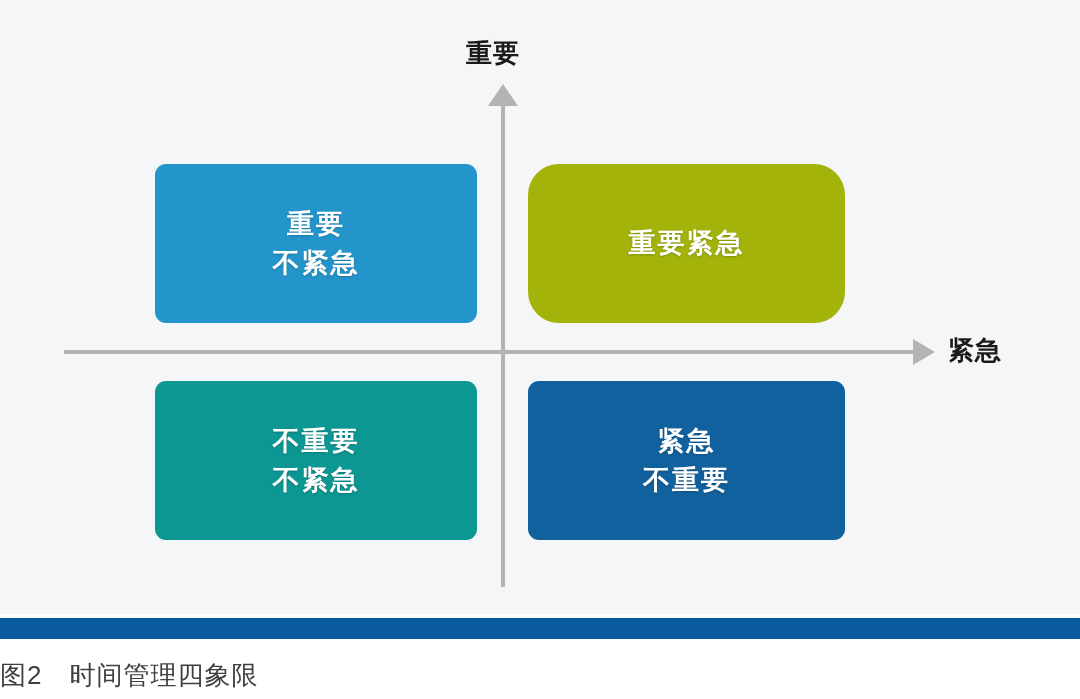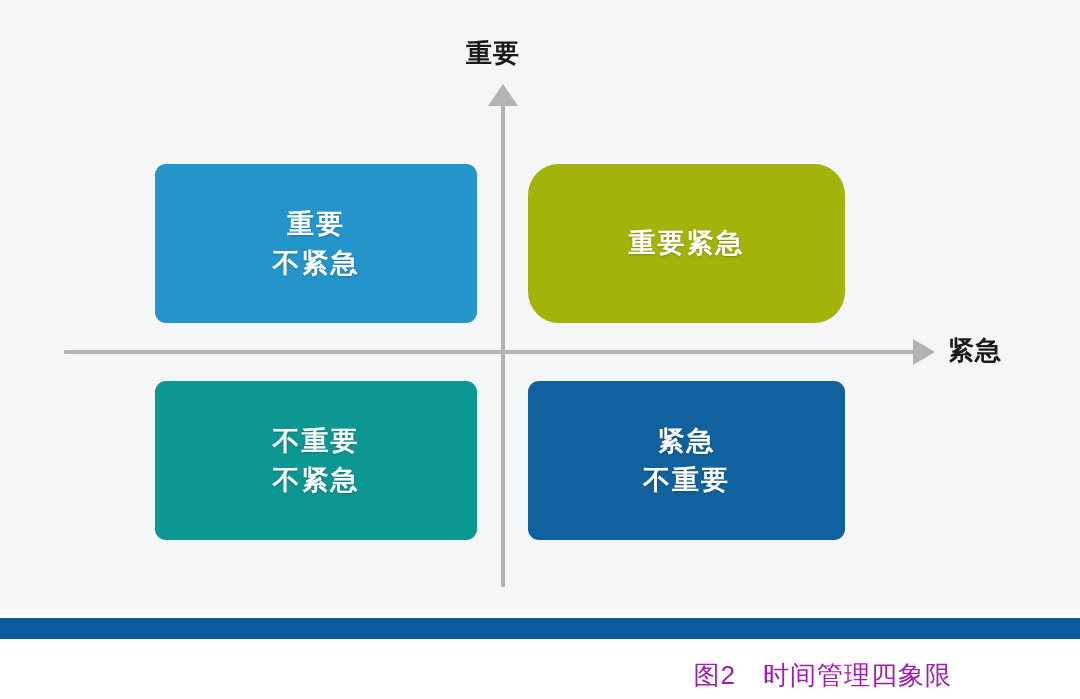--- a/index.html
+++ b/index.html
@@ -159,22 +159,22 @@
     top: 618px;
     width: 1080px;
     height: 21px;
     background: #0b5ba1;
   }
   .caption {
     position: absolute;
     left: 0;
     top: 658px;
     width: 952px;
-    text-align: right;
-    color: #a21caf;
+    text-align: left;
+    color: #404040;
     font-size: 26px;
     letter-spacing: 1px;
     white-space: pre;
   }
 </style>
 </head>
 <body>
 
 <div id="figure-root">
 

